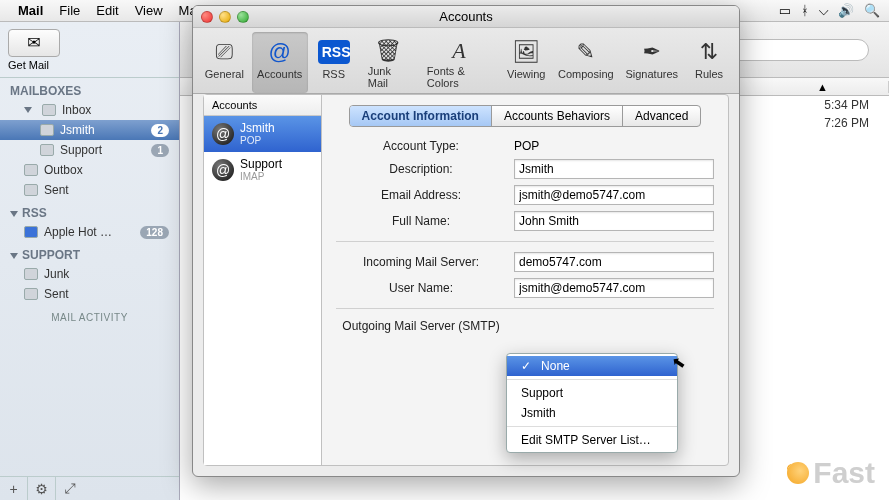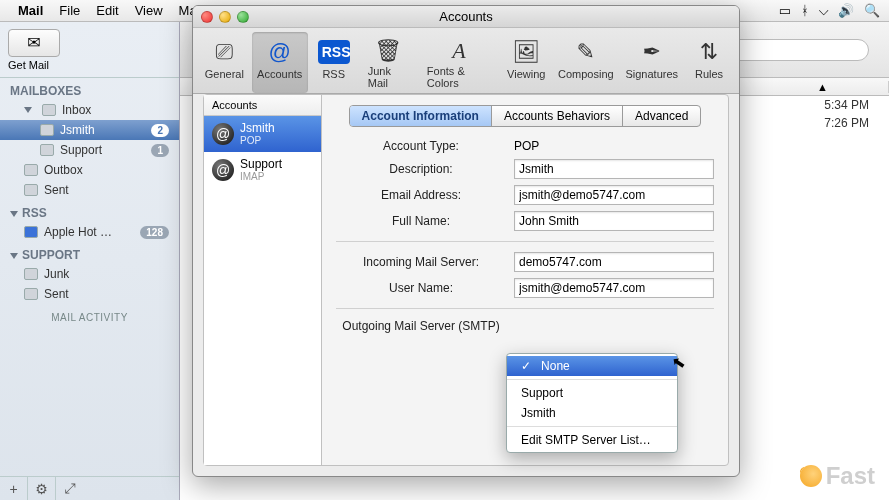--- a/index.html
+++ b/index.html
@@ -84,21 +84,21 @@
 .smtp-menu .mi { padding:3px 14px; display:flex; align-items:center; gap:6px; }
 .smtp-menu .mi.sel { background:linear-gradient(#5a94e6,#2f63cf); color:#fff; }
 .smtp-menu .divider { border-top:1px solid #ddd; margin:3px 0; }
 .check::before { content:"✓"; margin-right:4px; }
 
 .cursor { position:absolute; left:350px; top:258px; font-size:16px; transform:rotate(-10deg); z-index:11; color:#000; }
 .callout-line { position:absolute; left:258px; top:292px; width:96px; height:1px; border-top:1px solid #444; transform:rotate(20deg); transform-origin:left center; z-index:9;}
 .callout-box { position:absolute; left:234px; top:312px; width:14px; height:10px; border:1px solid #444; z-index:9;}
 
 
-.watermark { position:absolute; right:14px; bottom:10px; font-size:24px; font-weight:bold; color:#bfbfbf; display:flex; align-items:center; gap:4px; }
+.watermark { position:absolute; right:14px; bottom:10px; font-size:30px; font-weight:bold; color:#bfbfbf; display:flex; align-items:center; gap:4px; }
 .watermark .comet { width:22px; height:22px; border-radius:50%; background:radial-gradient(circle at 60% 40%, #ffd27a, #f4a522); box-shadow: -6px -4px 0 -6px #f4a522; }
 .watermark .fast { color:#cfcfcf; }
 .watermark .comet-text { color:#bfbfbf; }
 </style>
 </head>
 <body>
 
 <div class="menubar">
   <span class="apple"></span>
   <span class="menu bold">Mail</span>

